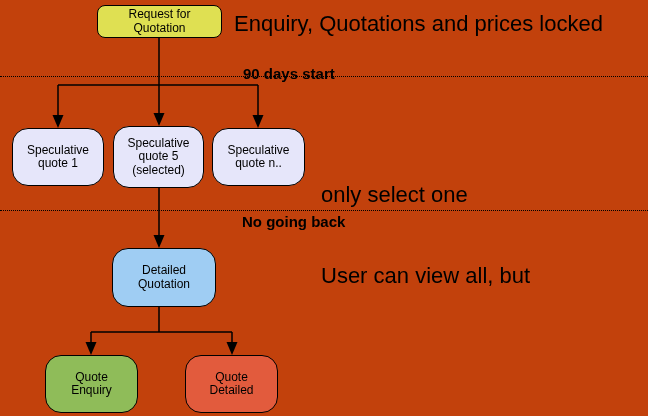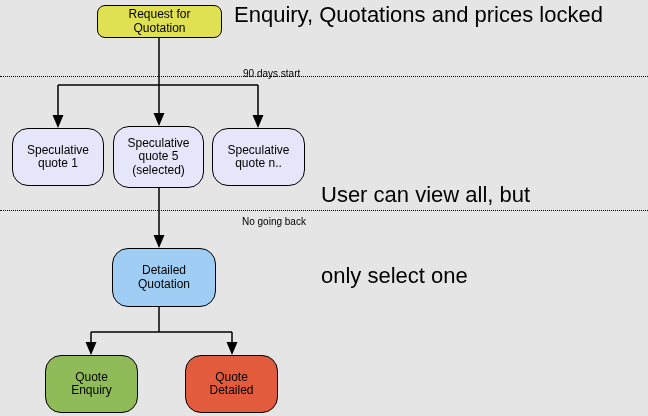--- a/index.html
+++ b/index.html
@@ -1,25 +1,25 @@
 <!DOCTYPE html>
 <html><head>
 <meta charset="utf-8">
 <style>
   html,body{margin:0;padding:0;background:#fff;}
   #stage{
-    position:relative;width:648px;height:416px;background:#e5e5e5;overflow:hidden;
+    position:relative;width:648px;height:416px;background:#c2410c;overflow:hidden;
     font-family:"Liberation Sans","DejaVu Sans",sans-serif;color:#000;
   }
   .dotted-line{
     position:absolute;left:0;width:648px;height:0;
     border-top:1px dotted #000;
   }
   .phase-label{
-    position:absolute;font-size:10px;font-weight:normal;white-space:nowrap;
+    position:absolute;font-size:15px;font-weight:bold;white-space:nowrap;
     line-height:15px;
   }
   .annotation{
     position:absolute;font-size:22px;line-height:27px;white-space:pre;
   }
   .node{
     position:absolute;border:1.4px solid #000;border-radius:16px;
     display:flex;flex-direction:column;align-items:center;justify-content:center;
     font-size:12px;line-height:13.5px;text-align:center;box-sizing:border-box;
   }
@@ -93,19 +93,19 @@
   </div>
 
   <div class="node" style="left: 185px; top: 355px; width: 93px; height: 58px; background-color: rgb(226, 91, 61);">
     <span>Quote</span>
     <span>Detailed</span>
   </div>
 
   <div class="phase-label" style="left:243px;top:66px">90 days start</div>
   <div class="phase-label" style="left:242px;top:214px">No going back</div>
 
-  <div class="annotation" style="left:234px;top:1px">Enquiry, Quotations and prices locked</div>
+  <div class="annotation" style="left:234px;top:10px">Enquiry, Quotations and prices locked</div>
   <div class="annotation" style="left:321px;top:127px">
+    <div>only select one</div>
     <div>User can view all, but</div>
-    <div>only select one</div>
   </div>
 
 </div>
 
 </body></html>

